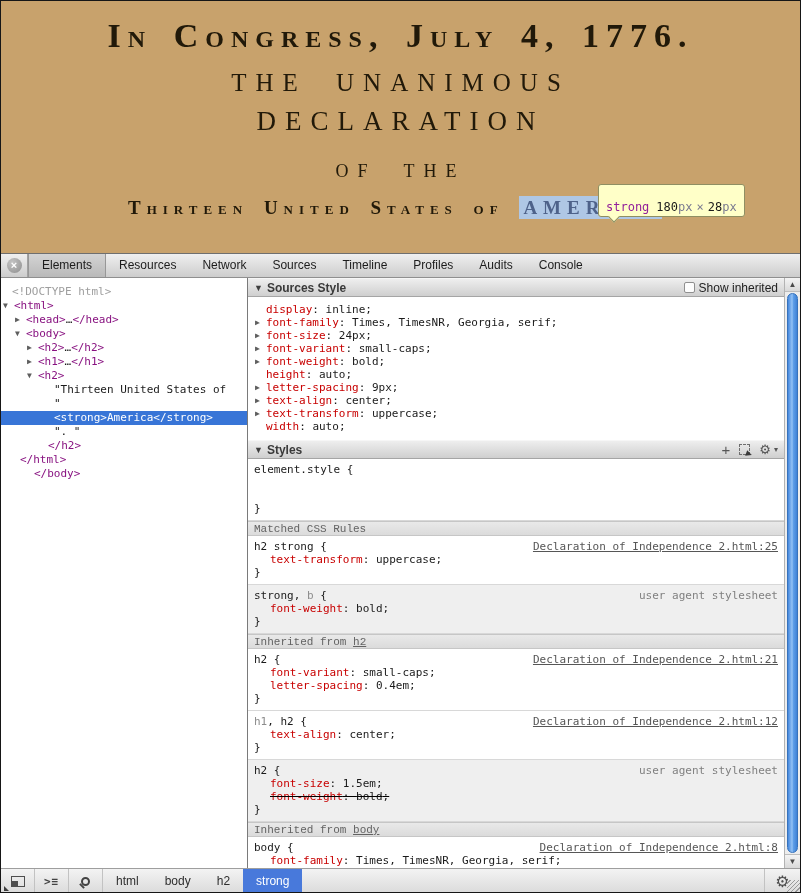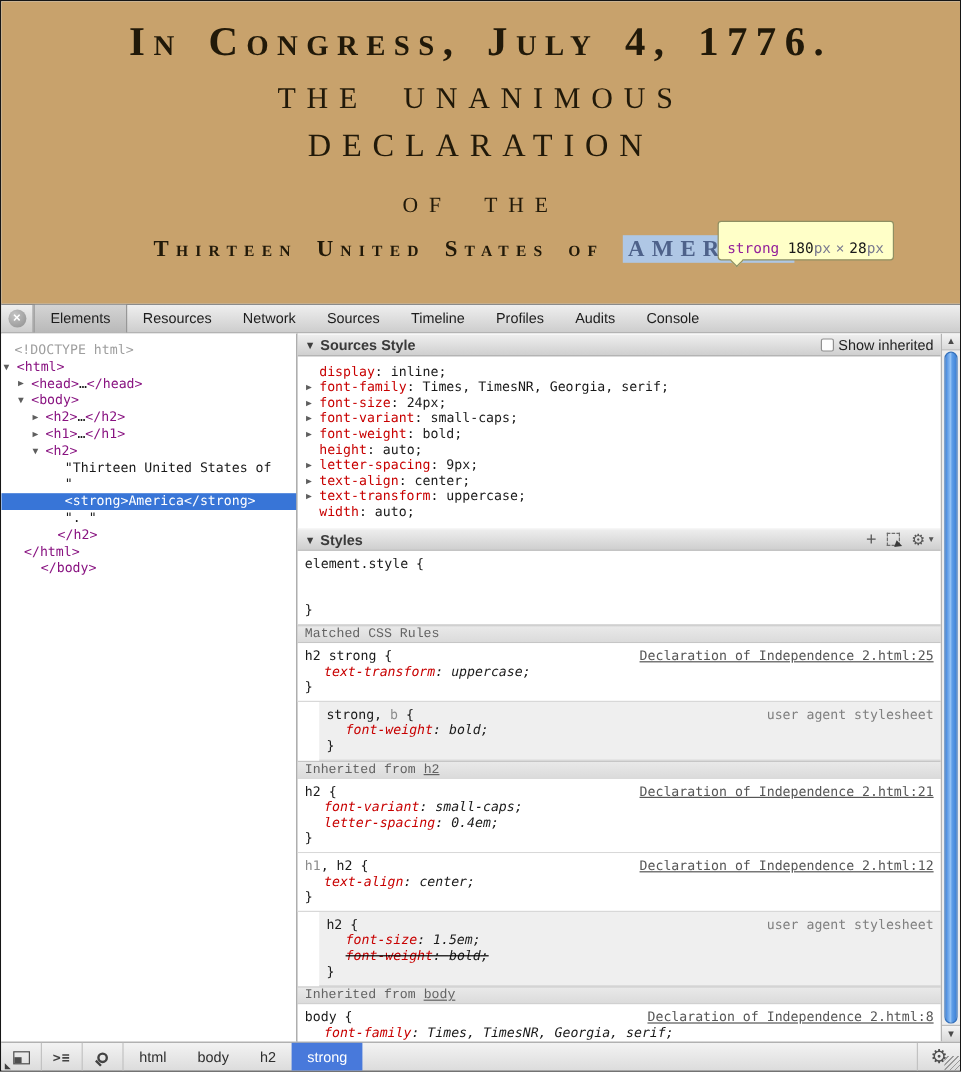--- a/index.html
+++ b/index.html
@@ -64,27 +64,27 @@
   .gear-sm { font-size:13px; color:#565656; }
   .caret-sm { font-size:8px; color:#565656; margin-left:-6px; }
 
   #computed-props { padding:6px 0 7px 0; font-family:"DejaVu Sans Mono", monospace; font-size:11px; }
   .cprop { line-height:13px; padding-left:7px; white-space:nowrap; }
   .pname { color:#C80000; }
   .pval, .ptext { color:#1A1A1A; }
 
   .rule { font-family:"DejaVu Sans Mono", monospace; font-size:11px; line-height:13px;
           padding:4px 6px 5px 6px; border-bottom:1px solid #D8D8D8; background:#fff; }
-  .rule.ua { background:#EFEFEF;margin-left:18px; }
+  .rule.ua { background:#EFEFEF; }
   .sel-line { display:flex; white-space:nowrap; }
   .sel { color:#1A1A1A; }
   .sel .muted { color:#8C8C8C; }
   .rule-link { margin-left:auto; color:#565656; text-decoration:underline; white-space:pre; }
   .ua-src { margin-left:auto; color:#808080; white-space:pre; }
-  .prop-line { padding-left:16px; white-space:nowrap;font-style:italic; }
+  .prop-line { padding-left:16px; white-space:nowrap; }
   .prop-line.struck { text-decoration:line-through; }
   .close-brace { color:#1A1A1A; }
   .blank { height:26px; }
   .subheader { height:15px; line-height:14px; padding:0 6px; font-size:11px; color:#636363;
                background:linear-gradient(#E9E9E9,#DBDBDB); border-top:1px solid #C6C6C6; border-bottom:1px solid #C6C6C6;font-family:Liberation Mono, monospace; }
   .sublink { text-decoration:underline; }
 
   
   .vscroll { position:absolute; top:0; right:0; bottom:0; width:16px; background:#EDEDED; border-left:1px solid #B3B3B3; }
   .sb-btn { height:14px; text-align:center; font-size:8px; color:#4A4A4A; line-height:14px;

